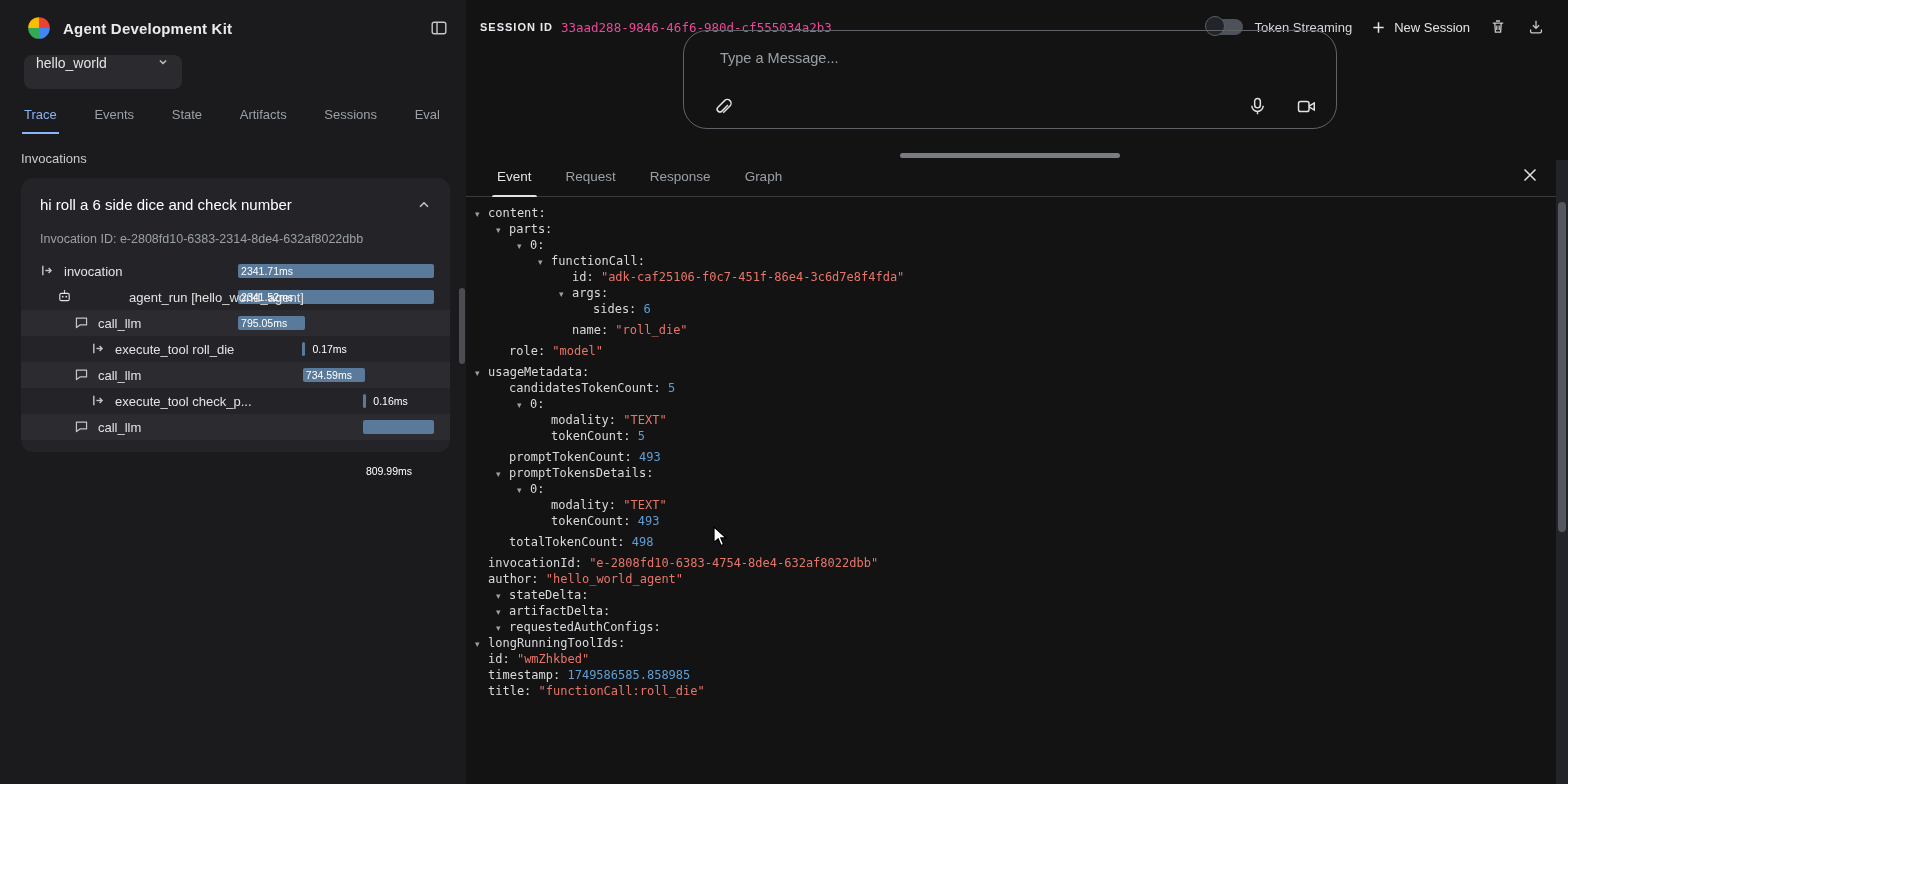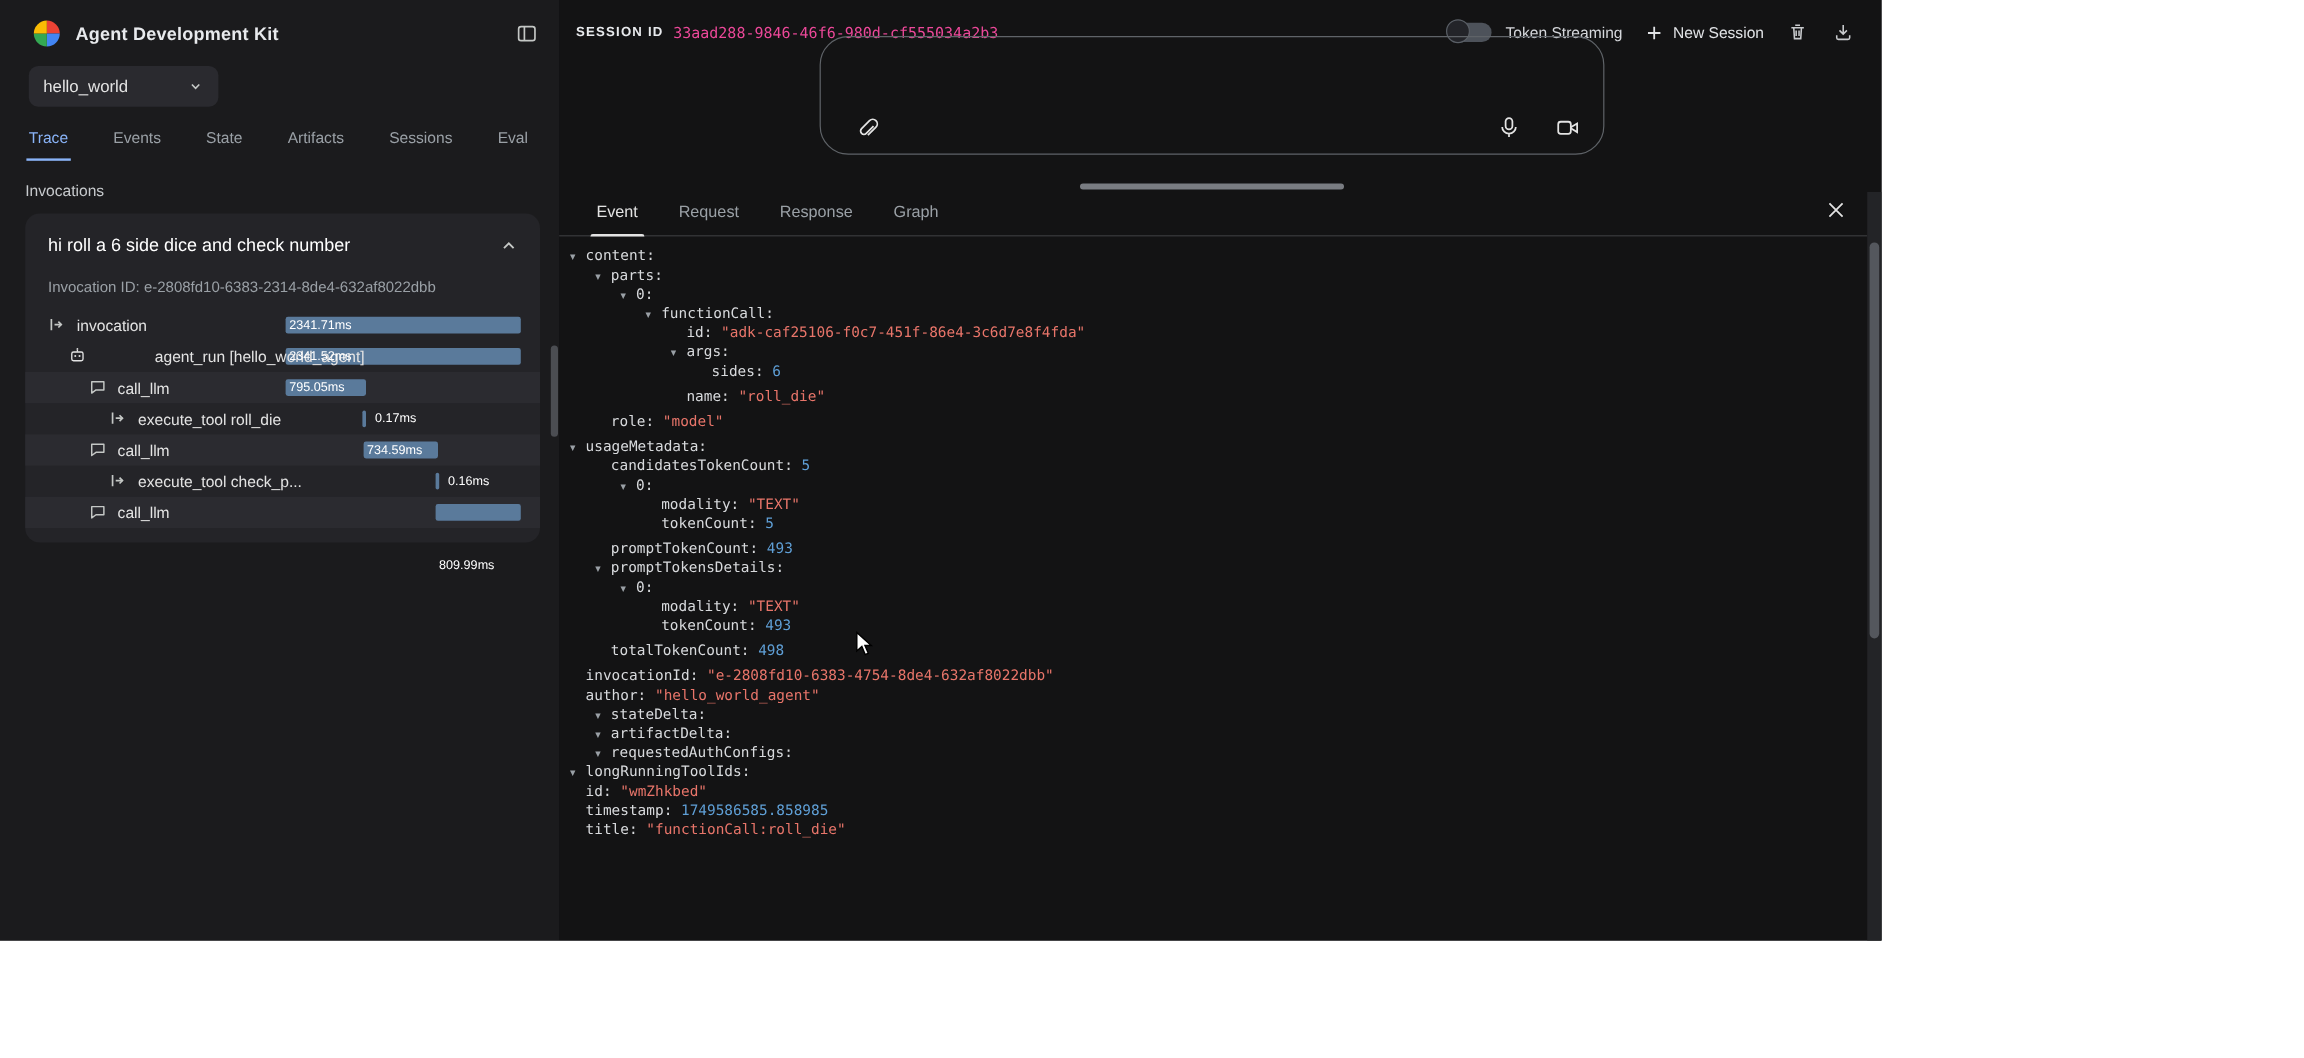--- a/index.html
+++ b/index.html
@@ -12,21 +12,21 @@
   }
   button{background:none;border:none;padding:0;color:inherit;cursor:pointer;font-family:inherit;}
 
   
   .sidebar{width:466px;min-width:466px;background:#1b1b1d;position:relative;}
   .sidebar-header{display:flex;align-items:center;padding:15px 16px 8px 26px;}
   .logo{width:26px;height:26px;margin-right:11px;display:inline-flex;}
   .app-title{font-size:15px;font-weight:600;letter-spacing:.2px;color:#e8eaed;}
   .collapse-btn{margin-left:auto;width:22px;height:22px;display:flex;align-items:center;justify-content:center;}
   .app-select{margin:6px 0 0 24px;width:158px;height:34px;background:#2a2a2f;border-radius:8px;
-    display:flex;align-items:center;padding:0 12px;font-size:14px;cursor:pointer;color:#e3e3e3;}
+    display:flex;align-items:flex-start;padding:0 12px;font-size:14px;cursor:pointer;color:#e3e3e3;}
   .app-select .caret{margin-left:auto;display:inline-flex;}
   .sidebar-tabs{display:flex;justify-content:space-between;padding:14px 24px 0 22px;}
   .side-tab{font-size:13px;color:#9aa0a6;padding:4px 2px 10px;cursor:pointer;border-bottom:2px solid transparent;}
   .side-tab.active{color:var(--accent-blue,#8ab4f8);border-bottom-color:var(--accent-blue,#8ab4f8);}
   .invocations-label{padding:17px 0 6px 21px;font-size:13px;color:#c7cacd;}
   .invocation-card{margin:6px 16px 0 21px;background:#242428;border-radius:12px;padding:18px 0 12px 0;}
   .card-head{display:flex;align-items:center;padding:0 18px 0 19px;}
   .card-title{font-size:15px;color:#ffffff;}
   .chevron-up{margin-left:auto;display:inline-flex;cursor:pointer;}
   .invocation-id{padding:19px 19px 8px;font-size:12.5px;color:#9aa0a6;}
@@ -253,20 +253,21 @@
         </button>
         <button class="icon-btn">
           <svg viewBox="0 0 18 18" width="18" height="18" fill="none" stroke="#c8cacd" stroke-width="1.3">
             <path d="M9 2.8v7.4M5.9 7.3 9 10.4l3.1-3.1M3.6 11.4v2a1.4 1.4 0 0 0 1.4 1.4h8a1.4 1.4 0 0 0 1.4-1.4v-2"></path>
           </svg>
         </button>
       </div>
     </div>
 
     <div class="chat-input">
+      <input class="message-input" type="text" placeholder="Type a Message..." style="">
       <button class="attach-btn">
         <svg viewBox="0 0 20 20" width="21" height="21" fill="none" stroke="#e3e3e3" stroke-width="1.4">
           <path d="M15.2 8.6l-5.8 5.8a2.6 2.6 0 0 1-3.7-3.7l6.3-6.3a3.6 3.6 0 0 1 5.1 5.1l-6.4 6.4"></path>
         </svg>
       </button>
       <button class="mic-btn">
         <svg viewBox="0 0 20 20" width="21" height="21" fill="none" stroke="#e3e3e3" stroke-width="1.4">
           <rect x="7.3" y="2.3" width="5.4" height="9" rx="2.7"></rect>
           <path d="M4.6 9.3a5.4 5.4 0 0 0 10.8 0M10 14.7v2.6"></path>
         </svg>

